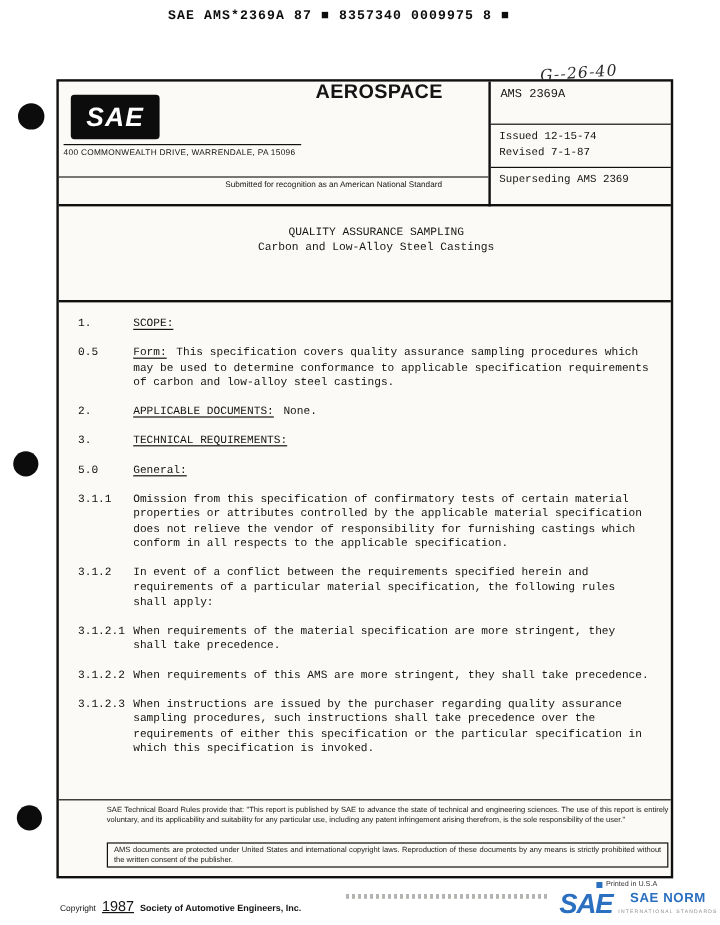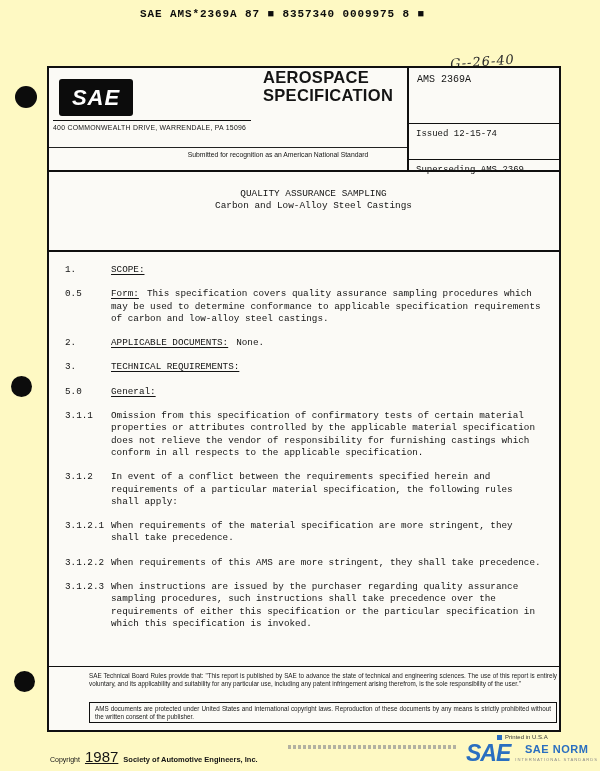--- a/index.html
+++ b/index.html
@@ -1,20 +1,20 @@
 <!DOCTYPE html>
 <html><head>
 <meta charset="utf-8">
 <style>
   * { box-sizing: border-box; margin: 0; padding: 0; }
   html,body { background:#e9e8e4; }
   .page {
     position: relative;
     width: 600px; height: 771px;
-    background: #fef9c3;
+    background: #ffffff;
     font-family: "Liberation Mono", monospace;
     color: #141414;
     overflow: hidden;
   }
   
   .scan-header {
     position: absolute; left: 140px; top: 8px;
     font: bold 11px "Liberation Mono", monospace;
     letter-spacing: 0.9px; color:#0d0d0d;
     white-space: nowrap;
@@ -56,21 +56,21 @@
   .addr-rule { position:absolute; left:4px; top:52px; width:198px; border-top:1.5px solid #101010; }
   .address { position:absolute; left:4px; top:56px;
     font: 6.9px "Liberation Sans", sans-serif; letter-spacing:0.25px; }
   .hdr-center { position:absolute; left:214px; top:0;
     font: bold 16.5px/18px "Liberation Sans", sans-serif; letter-spacing:0.3px; }
   .ansi-strip { position:absolute; left:0; top:79px; width:358px; border-top:1px solid #222; }
   .ansi-strip span { display:block; margin-left:100px; width:258px; text-align:center;
     padding-top:3px; font: 6.8px "Liberation Sans", sans-serif; }
 
   .hdr-right { position:absolute; right:0; top:0; width:152px; height:104px; border-left:2px solid #101010; }
-  .cell-num   { height:56px; border-bottom:1.5px solid #101010; padding:6px 0 18px 8px; font: 10px "Liberation Mono", monospace; }
+  .cell-num   { height:36px; border-bottom:1.5px solid #101010; padding:6px 0 18px 8px; font: 10px "Liberation Mono", monospace; }
   .cell-dates { height:36px; border-bottom:1.5px solid #101010; padding:4px 0 0 7px; font: 9px/13px "Liberation Mono", monospace; }
   .cell-super { padding:5px 0 0 7px; font: 9px "Liberation Mono", monospace; }
 
   
   .title-block { position:absolute; left:0; top:120px; width:529px; text-align:center;
     font: 9.4px/12px "Liberation Mono", monospace; }
   .rule-mid { position:absolute; left:0; top:182px; width:510px; border-top:2px solid #101010; }
 
   
   .body { position:absolute; left:16px; top:196px; width:478px;
@@ -85,21 +85,21 @@
   .rule-bottom { position:absolute; left:0; top:598px; width:510px; border-top:1.5px solid #101010; }
   .board-rules { position:absolute; left:40px; top:604px; width:468px;
     font: 6.3px/7.7px "Liberation Sans", sans-serif; text-align:justify; color:#1a1a1a; }
   .copyright-box { position:absolute; left:40px; top:634px; width:468px;
     border:1px solid #101010; padding:2px 5px;
     font: 6.3px/7.7px "Liberation Sans", sans-serif; text-align:justify; color:#1a1a1a; }
 
   
   .copyright-line { position:absolute; left:50px; top:748px;
     font: 7px "Liberation Sans", sans-serif; white-space:nowrap; }
-  .copyright-line .yr { font-size:15px; padding:0 5px;text-decoration:underline; }
+  .copyright-line .yr { font-size:12px; padding:0 5px;text-decoration:underline; }
   .copyright-line .own { font-size:7.5px; font-weight:bold; }
   .microtext { position:absolute; left:288px; top:745px; width:168px; height:4px;
     background: repeating-linear-gradient(90deg,#9a9a96 0 3px, transparent 3px 5px);
     opacity:.75; }
   .printed { position:absolute; left:497px; top:734px;
     font: 6px "Liberation Sans", sans-serif; color:#333; display:flex; align-items:center; }
   .printed .bluechip { width:5px; height:5px; background:#2a6fc0; margin-right:3px; display:inline-block; }
   .norm-logo { position:absolute; left:466px; top:742px; display:flex; align-items:flex-start; }
   .norm-sae { font: bold italic 23px/23px "Liberation Sans", sans-serif; color:#2a6fc0; letter-spacing:-1px; }
   .norm-right { margin-left:5px; padding-top:2px;text-align:center; }
@@ -127,31 +127,31 @@
           <div class="sae-logo">
             <span>SAE</span>
           </div>
         </div>
         <div class="addr-rule"></div>
         <div class="address">400 COMMONWEALTH DRIVE, WARRENDALE, PA 15096</div>
       </div>
 
       <div class="hdr-center">
         <div>AEROSPACE</div>
-        <div>SPECIFICATION</div>
       </div>
 
       <div class="ansi-strip">
         <span>Submitted for recognition as an American National Standard</span>
       </div>
 
       <div class="hdr-right">
         <div class="cell-num">AMS 2369A</div>
         <div class="cell-dates">
           <div>Issued  12-15-74</div>
+          <div>Revised 7-1-87</div>
         </div>
         <div class="cell-super">Superseding AMS 2369</div>
       </div>
     </div>
 
     <div class="title-block">
       <div>QUALITY ASSURANCE SAMPLING</div>
       <div>Carbon and Low-Alloy Steel Castings</div>
     </div>
 

